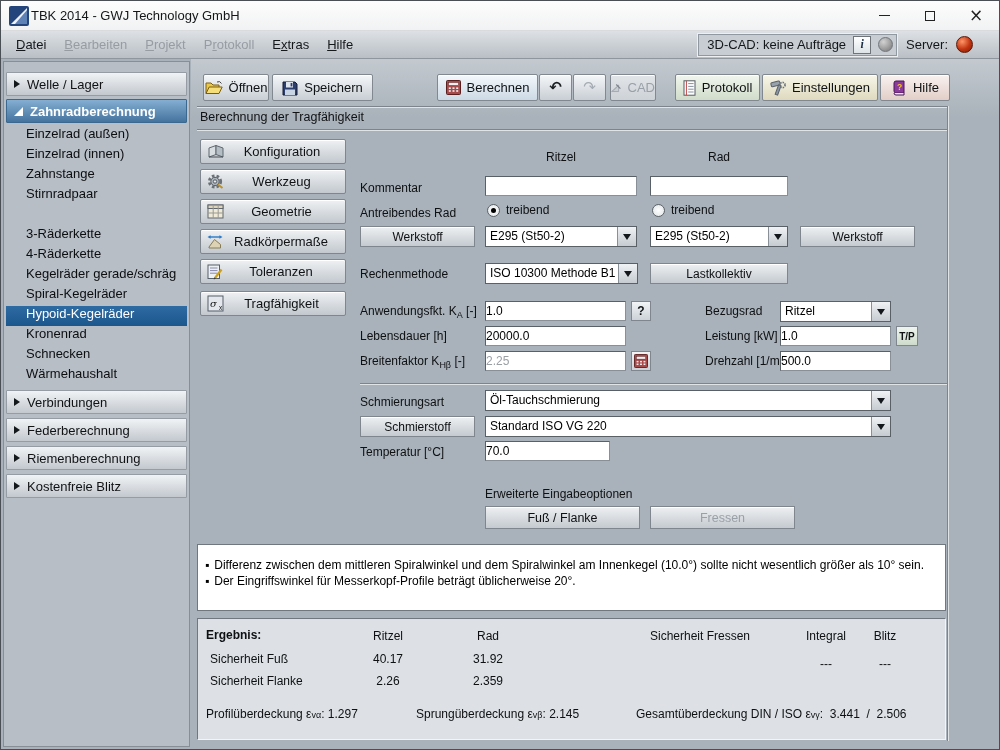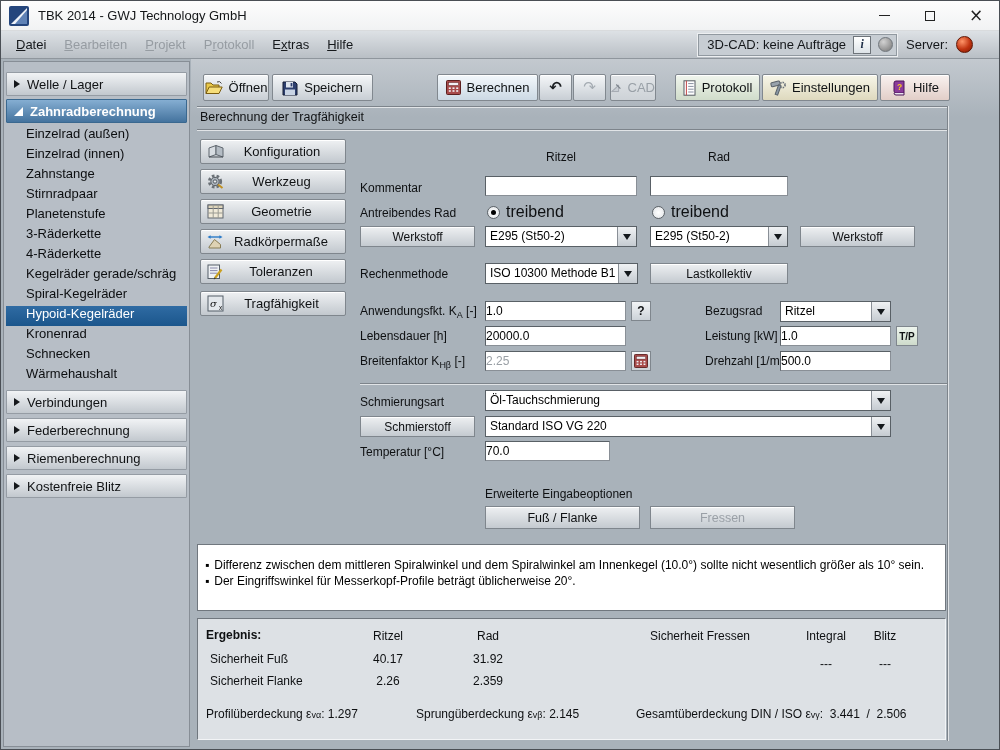--- a/index.html
+++ b/index.html
@@ -3,21 +3,21 @@
 <meta charset="utf-8">
 <style>
   *{margin:0;padding:0;box-sizing:border-box}
   html,body{background:#70767c}
   body{font-family:"Liberation Sans",sans-serif}
   #app{position:relative;width:1000px;height:750px;background:#a9b2ba;border:1px solid #4a4f55;overflow:hidden}
 
   
   .titlebar{position:absolute;left:0;top:0;width:100%;height:30px;background:linear-gradient(#fdfdfd,#f1f2f3);display:flex;align-items:center;border-bottom:1px solid #d9dbdd}
   .logo{margin-left:8px;width:20px;height:20px;flex:0 0 auto}
-  .title-text{font-size:13px;color:#141618;margin-left:9px;white-space:nowrap}
+  .title-text{font-size:13px;color:#141618;margin-left:2px;white-space:nowrap}
   .wincontrols{margin-left:auto;display:flex;height:100%}
   .winbtn{width:46px;height:100%;display:flex;align-items:center;justify-content:center;cursor:default}
   .min-glyph{width:11px;height:1px;background:#222;display:block}
   .max-glyph{width:10px;height:10px;border:1px solid #222;display:block}
   .close-glyph{font-size:17px;color:#222;line-height:1;font-family:"DejaVu Sans",sans-serif}
 
   
   .menubar{position:absolute;left:0;top:30px;width:100%;height:28px;background:linear-gradient(#dde1e5,#b9bfc5);border-bottom:1px solid #8f969d;display:flex;align-items:center;padding:0 6px}
   .menu-item{font-size:13px;color:#15181b;padding:0 9px;height:100%;display:flex;align-items:center;white-space:nowrap}
   .menu-item.disabled{color:#969ca2}
@@ -65,21 +65,21 @@
   .finput.dim{color:#9aa0a6}
   .combo{position:absolute;height:21px;background:#fff;border:1px solid #596066;display:flex;align-items:stretch;cursor:default}
   .cval{flex:1;font-size:12px;padding:2px 4px 0;white-space:nowrap;overflow:hidden;color:#000}
   .carrow{width:19px;background:linear-gradient(#f0f2f4,#c5cbd1);border-left:1px solid #898f96;display:flex;align-items:center;justify-content:center}
   .arr{width:0;height:0;border:4px solid transparent;border-top:6px solid #14181c;margin-top:5px}
   .fbtn{position:absolute;height:21px;background:linear-gradient(#eef0f2,#c4cad0);border:1px solid #7f868d;display:flex;align-items:center;justify-content:center;font-size:12px;color:#0e1012;box-shadow:inset 0 1px 0 #fff;cursor:default}
   .fbtn.big{height:23px;font-size:12.5px}
   .fbtn.disabled{color:#9aa0a7}
   .sqbtn{position:absolute;width:20px;height:20px;background:linear-gradient(#f2f4f6,#ccd2d8);border:1px solid #7f868d;display:flex;align-items:center;justify-content:center;font-size:12px;font-weight:bold;color:#101214;cursor:default}
   .sqbtn.tp{width:22px;background:linear-gradient(#eef5ee,#cedbcb);font-size:10px}
-  .radio{position:absolute;display:flex;align-items:center;gap:6px;font-size:16px;color:#0e1012}
+  .radio{position:absolute;display:flex;align-items:center;gap:6px;font-size:12px;color:#0e1012}
   .rdot{width:13px;height:13px;border-radius:50%;background:radial-gradient(#ffffff,#dfe3e6);border:1px solid #5c6268;display:flex;align-items:center;justify-content:center}
   .rdot.checked::after{content:"";width:5px;height:5px;background:#000;border-radius:50%}
 
   .notes{position:absolute;left:6px;top:485px;width:749px;height:67px;background:#fff;border:1px solid #70777e;font-size:12px;color:#000;padding:12px 7px;overflow:hidden}
   .note-line{line-height:16px;white-space:nowrap}
   .bullet{margin-right:5px}
 
   .results{position:absolute;left:6px;top:559px;width:749px;height:122px;background:#dde1e5;border:1px solid;border-color:#70777e #f2f4f6 #f2f4f6 #70777e;font-size:12px;color:#0e1012}
   .rpos{position:absolute;white-space:nowrap}
   .rc{text-align:center}
@@ -168,23 +168,20 @@
       </div>
     <div class="sitem" style="top:84px">
         <span>Einzelrad (innen)</span>
       </div>
     <div class="sitem" style="top:104px">
         <span>Zahnstange</span>
       </div>
     <div class="sitem" style="top:124px">
         <span>Stirnradpaar</span>
       </div>
-    <div class="sitem" style="top:144px">
-        <span>Planetenstufe</span>
-      </div>
     <div class="sitem" style="top:164px">
         <span>3-Räderkette</span>
       </div>
     <div class="sitem" style="top:184px">
         <span>4-Räderkette</span>
       </div>
     <div class="sitem" style="top:204px">
         <span>Kegelräder gerade/schräg</span>
       </div>
     <div class="sitem" style="top:224px">

